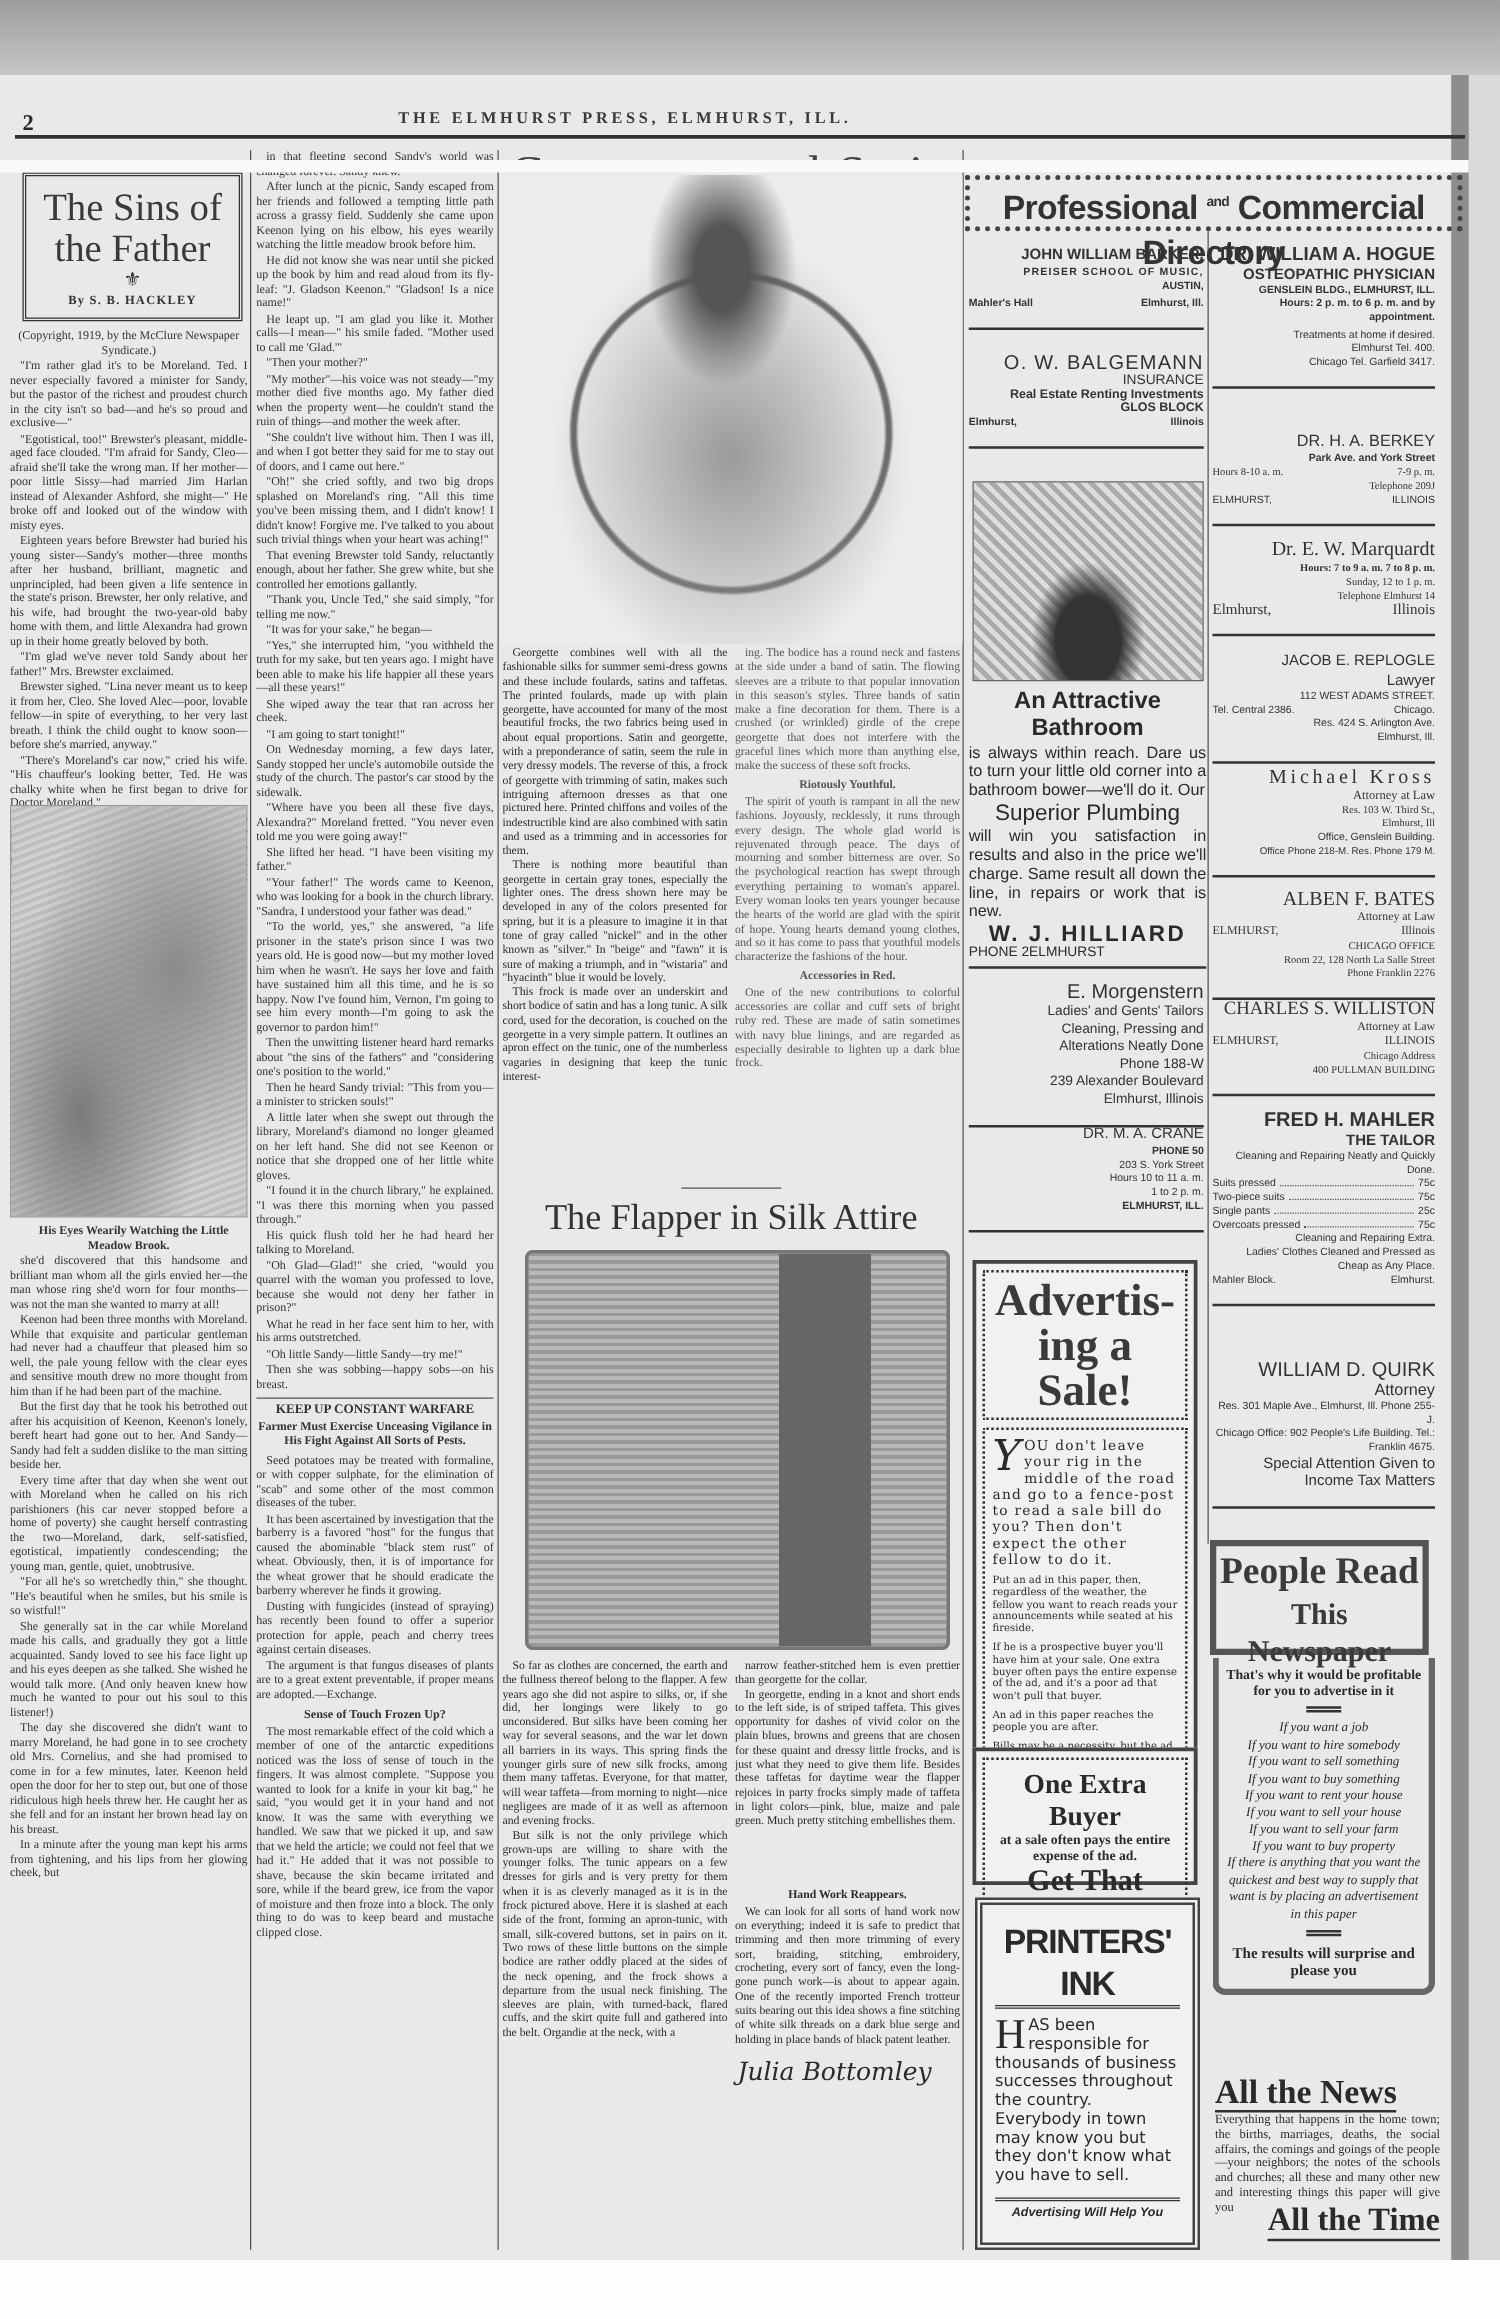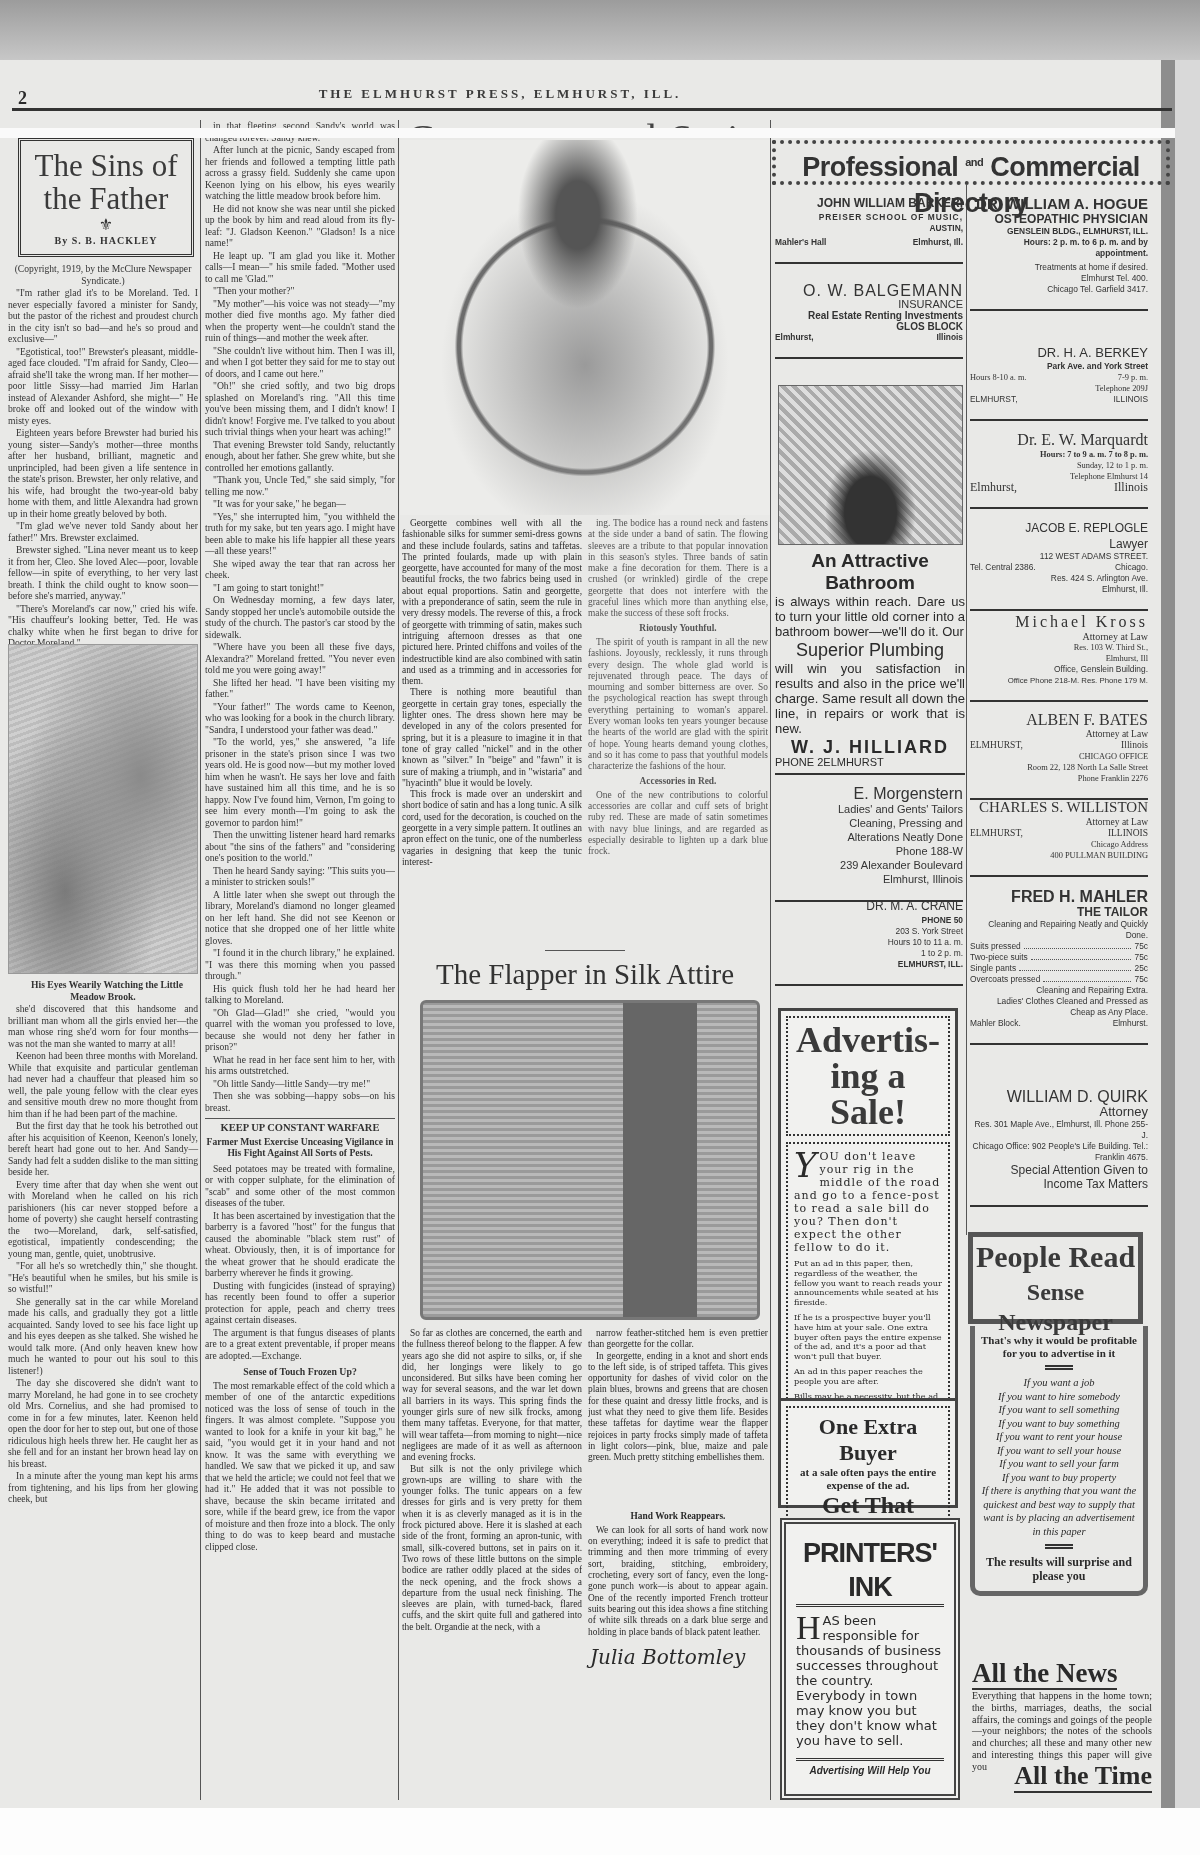--- a/index.html
+++ b/index.html
@@ -182,21 +182,21 @@
     <p>"It was for your sake," he began—</p>
     <p>"Yes," she interrupted him, "you withheld the truth for my sake, but ten years ago. I might have been able to make his life happier all these years—all these years!"</p>
     <p>She wiped away the tear that ran across her cheek.</p>
     <p>"I am going to start tonight!"</p>
     <p>On Wednesday morning, a few days later, Sandy stopped her uncle's automobile outside the study of the church. The pastor's car stood by the sidewalk.</p>
     <p>"Where have you been all these five days, Alexandra?" Moreland fretted. "You never even told me you were going away!"</p>
     <p>She lifted her head. "I have been visiting my father."</p>
     <p>"Your father!" The words came to Keenon, who was looking for a book in the church library. "Sandra, I understood your father was dead."</p>
     <p>"To the world, yes," she answered, "a life prisoner in the state's prison since I was two years old. He is good now—but my mother loved him when he wasn't. He says her love and faith have sustained him all this time, and he is so happy. Now I've found him, Vernon, I'm going to see him every month—I'm going to ask the governor to pardon him!"</p>
     <p>Then the unwitting listener heard hard remarks about "the sins of the fathers" and "considering one's position to the world."</p>
-    <p>Then he heard Sandy saying: "This suits you—a minister to stricken souls!"</p>
+    <p>Then he heard Sandy trivial: "This from you—a minister to stricken souls!"</p>
     <p>A little later when she swept out through the library, Moreland's diamond no longer gleamed on her left hand. She did not see Keenon or notice that she dropped one of her little white gloves.</p>
     <p>"I found it in the church library," he explained. "I was there this morning when you passed through."</p>
     <p>His quick flush told her he had heard her talking to Moreland.</p>
     <p>"Oh Glad—Glad!" she cried, "would you quarrel with the woman you professed to love, because she would not deny her father in prison?"</p>
     <p>What he read in her face sent him to her, with his arms outstretched.</p>
     <p>"Oh little Sandy—little Sandy—try me!"</p>
     <p>Then she was sobbing—happy sobs—on his breast.</p>
 
     <div class="subhead" style="border-top:1px solid #555;padding-top:3px">KEEP UP CONSTANT WARFARE</div>
     <div class="deck">Farmer Must Exercise Unceasing Vigilance in His Fight Against All Sorts of Pests.</div>
@@ -428,21 +428,21 @@
   <div class="card" style="top:1088px;left:970px;width:178px;border-bottom:2px solid #333">
     <div class="nm" style="font-weight:normal;font-size:16px">WILLIAM D. QUIRK</div>
     <div style="font-size:13px;line-height:14px">Attorney</div>
     <div>Res. 301 Maple Ave., Elmhurst, Ill. Phone 255-J.</div>
     <div>Chicago Office: 902 People's Life Building. Tel.: Franklin 4675.</div>
     <div style="font-size:12px;line-height:14px">Special Attention Given to Income Tax Matters</div>
   </div>
 
   <div class="people-box">
     <div class="l1">People Read</div>
-    <div class="l2">Sense Newspaper</div>
+    <div class="l2">This Newspaper</div>
   </div>
   <div class="people-list">
     <div class="why">That's why it would be profitable for you to advertise in it</div>
     <div class="dbl"></div>
     <div class="it">If you want a job</div>
     <div class="it">If you want to hire somebody</div>
     <div class="it">If you want to sell something</div>
     <div class="it">If you want to buy something</div>
     <div class="it">If you want to rent your house</div>
     <div class="it">If you want to sell your house</div>

